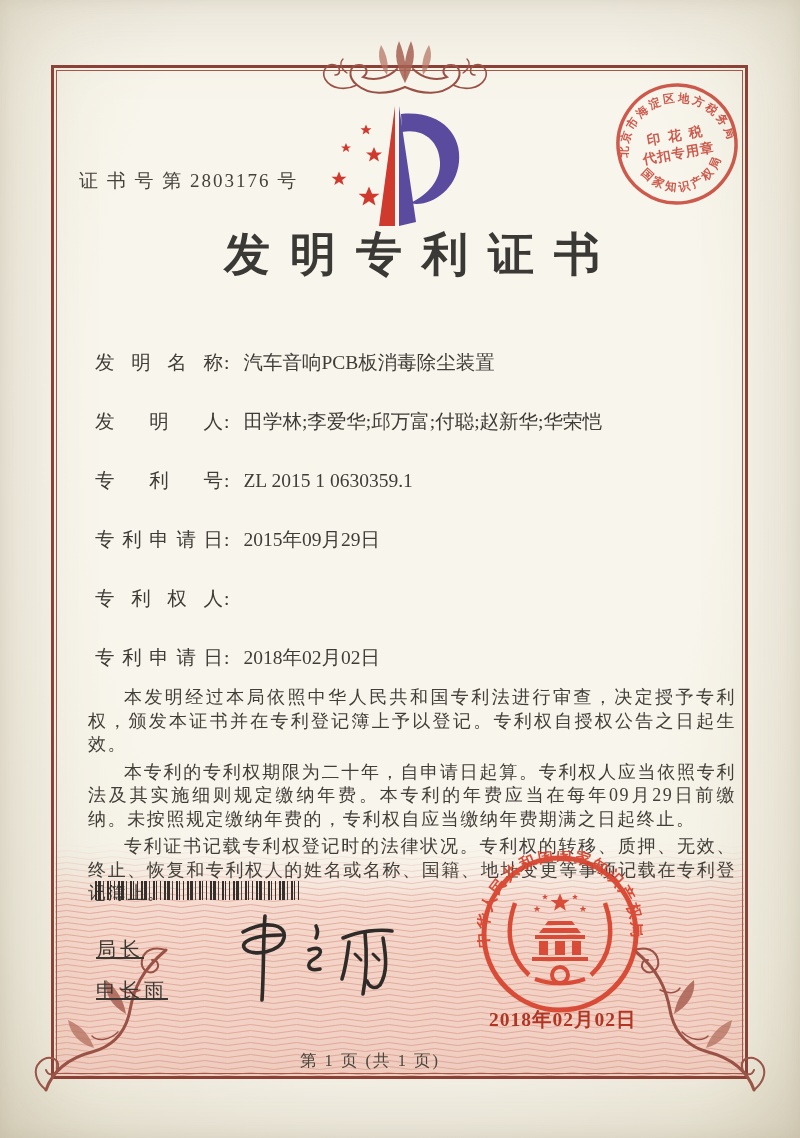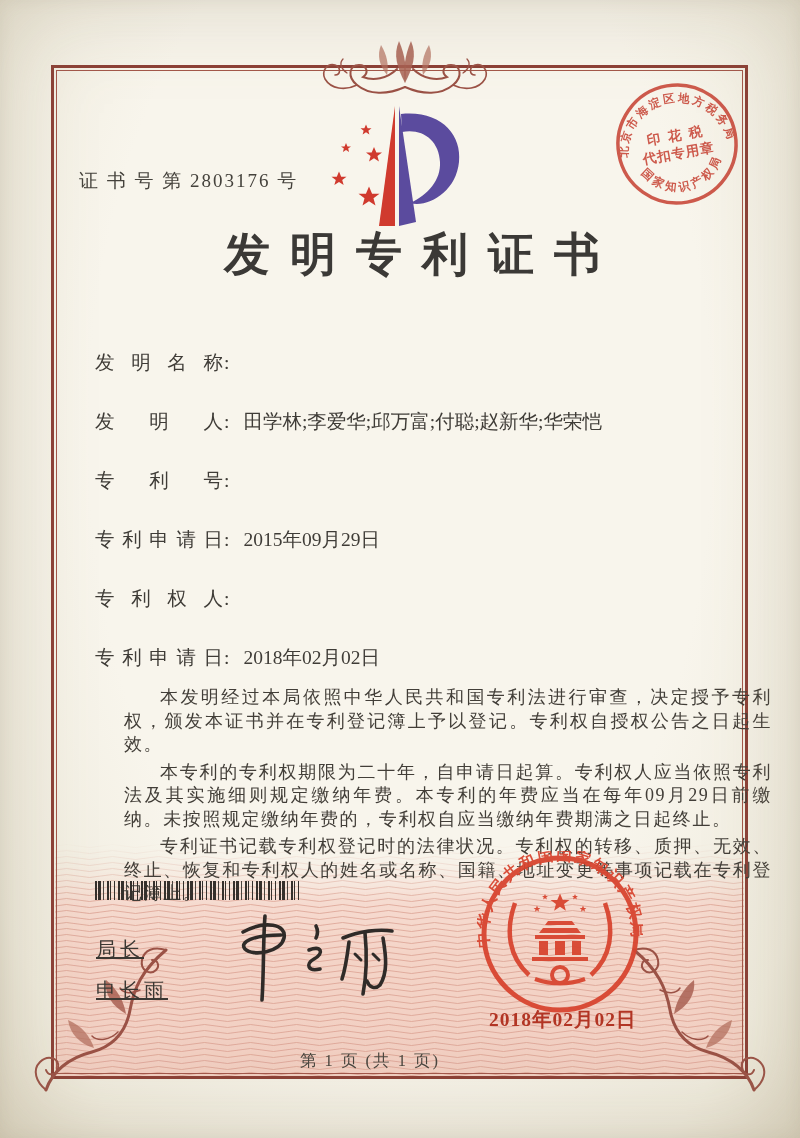--- a/index.html
+++ b/index.html
@@ -24,21 +24,21 @@
   .cert-no{position:absolute;left:79px;top:136px;font-size:19px;letter-spacing:2px;color:#45423c;z-index:10;margin-top:32px;}
   .logo{position:absolute;left:322px;top:100px;width:152px;height:138px;z-index:10;}
   .tax-stamp{position:absolute;left:612px;top:79px;width:130px;height:130px;z-index:11;transform:rotate(-10deg);}
   .title{position:absolute;left:0;top:224px;width:800px;text-align:center;
     font-size:46px;font-weight:bold;letter-spacing:20px;text-indent:20px;color:#3b3936;z-index:10;padding-left:12px;}
   .fields{position:absolute;left:95px;top:352px;width:600px;z-index:10;}
   .field{display:flex;align-items:flex-end;margin-bottom:37px;font-size:19.5px;line-height:22px;color:#3f3c37;}
   .field .lbl{display:inline-block;width:128px;text-align:justify;text-align-last:justify;text-justify:inter-character;flex:none;}
   .field .colon{flex:none;margin:0 14px 0 1px;}
   .paras{position:absolute;left:88px;top:686px;width:648px;z-index:10;
-    font-size:18px;line-height:23.5px;letter-spacing:1.6px;text-align:justify;color:#423e38;margin-left:36px;}
+    font-size:18px;line-height:23.5px;letter-spacing:1.6px;text-align:justify;color:#423e38;}
   .paras p{margin:0 0 4px 0;text-indent:2em;}
   .barcode{position:absolute;left:95px;top:881px;width:207px;height:19px;z-index:10;
     background:repeating-linear-gradient(90deg,
       #35302c 0 2px, transparent 2px 3px, #35302c 3px 6px, transparent 6px 8px,
       #4a443f 8px 9px, transparent 9px 12px, #35302c 12px 14px, transparent 14px 15px,
       #35302c 15px 16px, transparent 16px 19px, #35302c 19px 20px, transparent 20px 23px);}
   .director{position:absolute;left:96px;top:936px;z-index:10;
     font-family:"Liberation Sans","DejaVu Sans",sans-serif;font-size:20px;color:#3b3833;letter-spacing:4px;}
   .director div{margin-bottom:14px;text-decoration:underline;}
   .signature{position:absolute;left:213px;top:908px;width:205px;height:102px;z-index:10;}
@@ -133,29 +133,31 @@
   <text x="65" y="61" text-anchor="middle" font-size="13.5" font-weight="bold" letter-spacing="2" font-family="Liberation Sans, DejaVu Sans, sans-serif" fill="#cd5a4c">印 花 税</text>
   <text x="65" y="79" text-anchor="middle" font-size="13.5" font-weight="bold" letter-spacing="1" font-family="Liberation Sans, DejaVu Sans, sans-serif" fill="#cd5a4c">代扣专用章</text>
 </svg>
 
 <div class="title">发明专利证书</div>
 
 <div class="fields">
   <div class="field">
     <span class="lbl">发明名称</span>
       <span class="colon">:</span>
+      <span class="val">汽车音响PCB板消毒除尘装置</span>
   </div>
   <div class="field">
     <span class="lbl">发明人</span>
       <span class="colon">:</span>
       <span class="val">田学林;李爱华;邱万富;付聪;赵新华;华荣恺</span>
   </div>
   <div class="field">
     <span class="lbl">专利号</span>
       <span class="colon">:</span>
+      <span class="val">ZL 2015 1 0630359.1</span>
   </div>
   <div class="field">
     <span class="lbl">专利申请日</span>
       <span class="colon">:</span>
       <span class="val">2015年09月29日</span>
   </div>
   <div class="field">
     <span class="lbl">专利权人</span>
       <span class="colon">:</span>
   </div>

